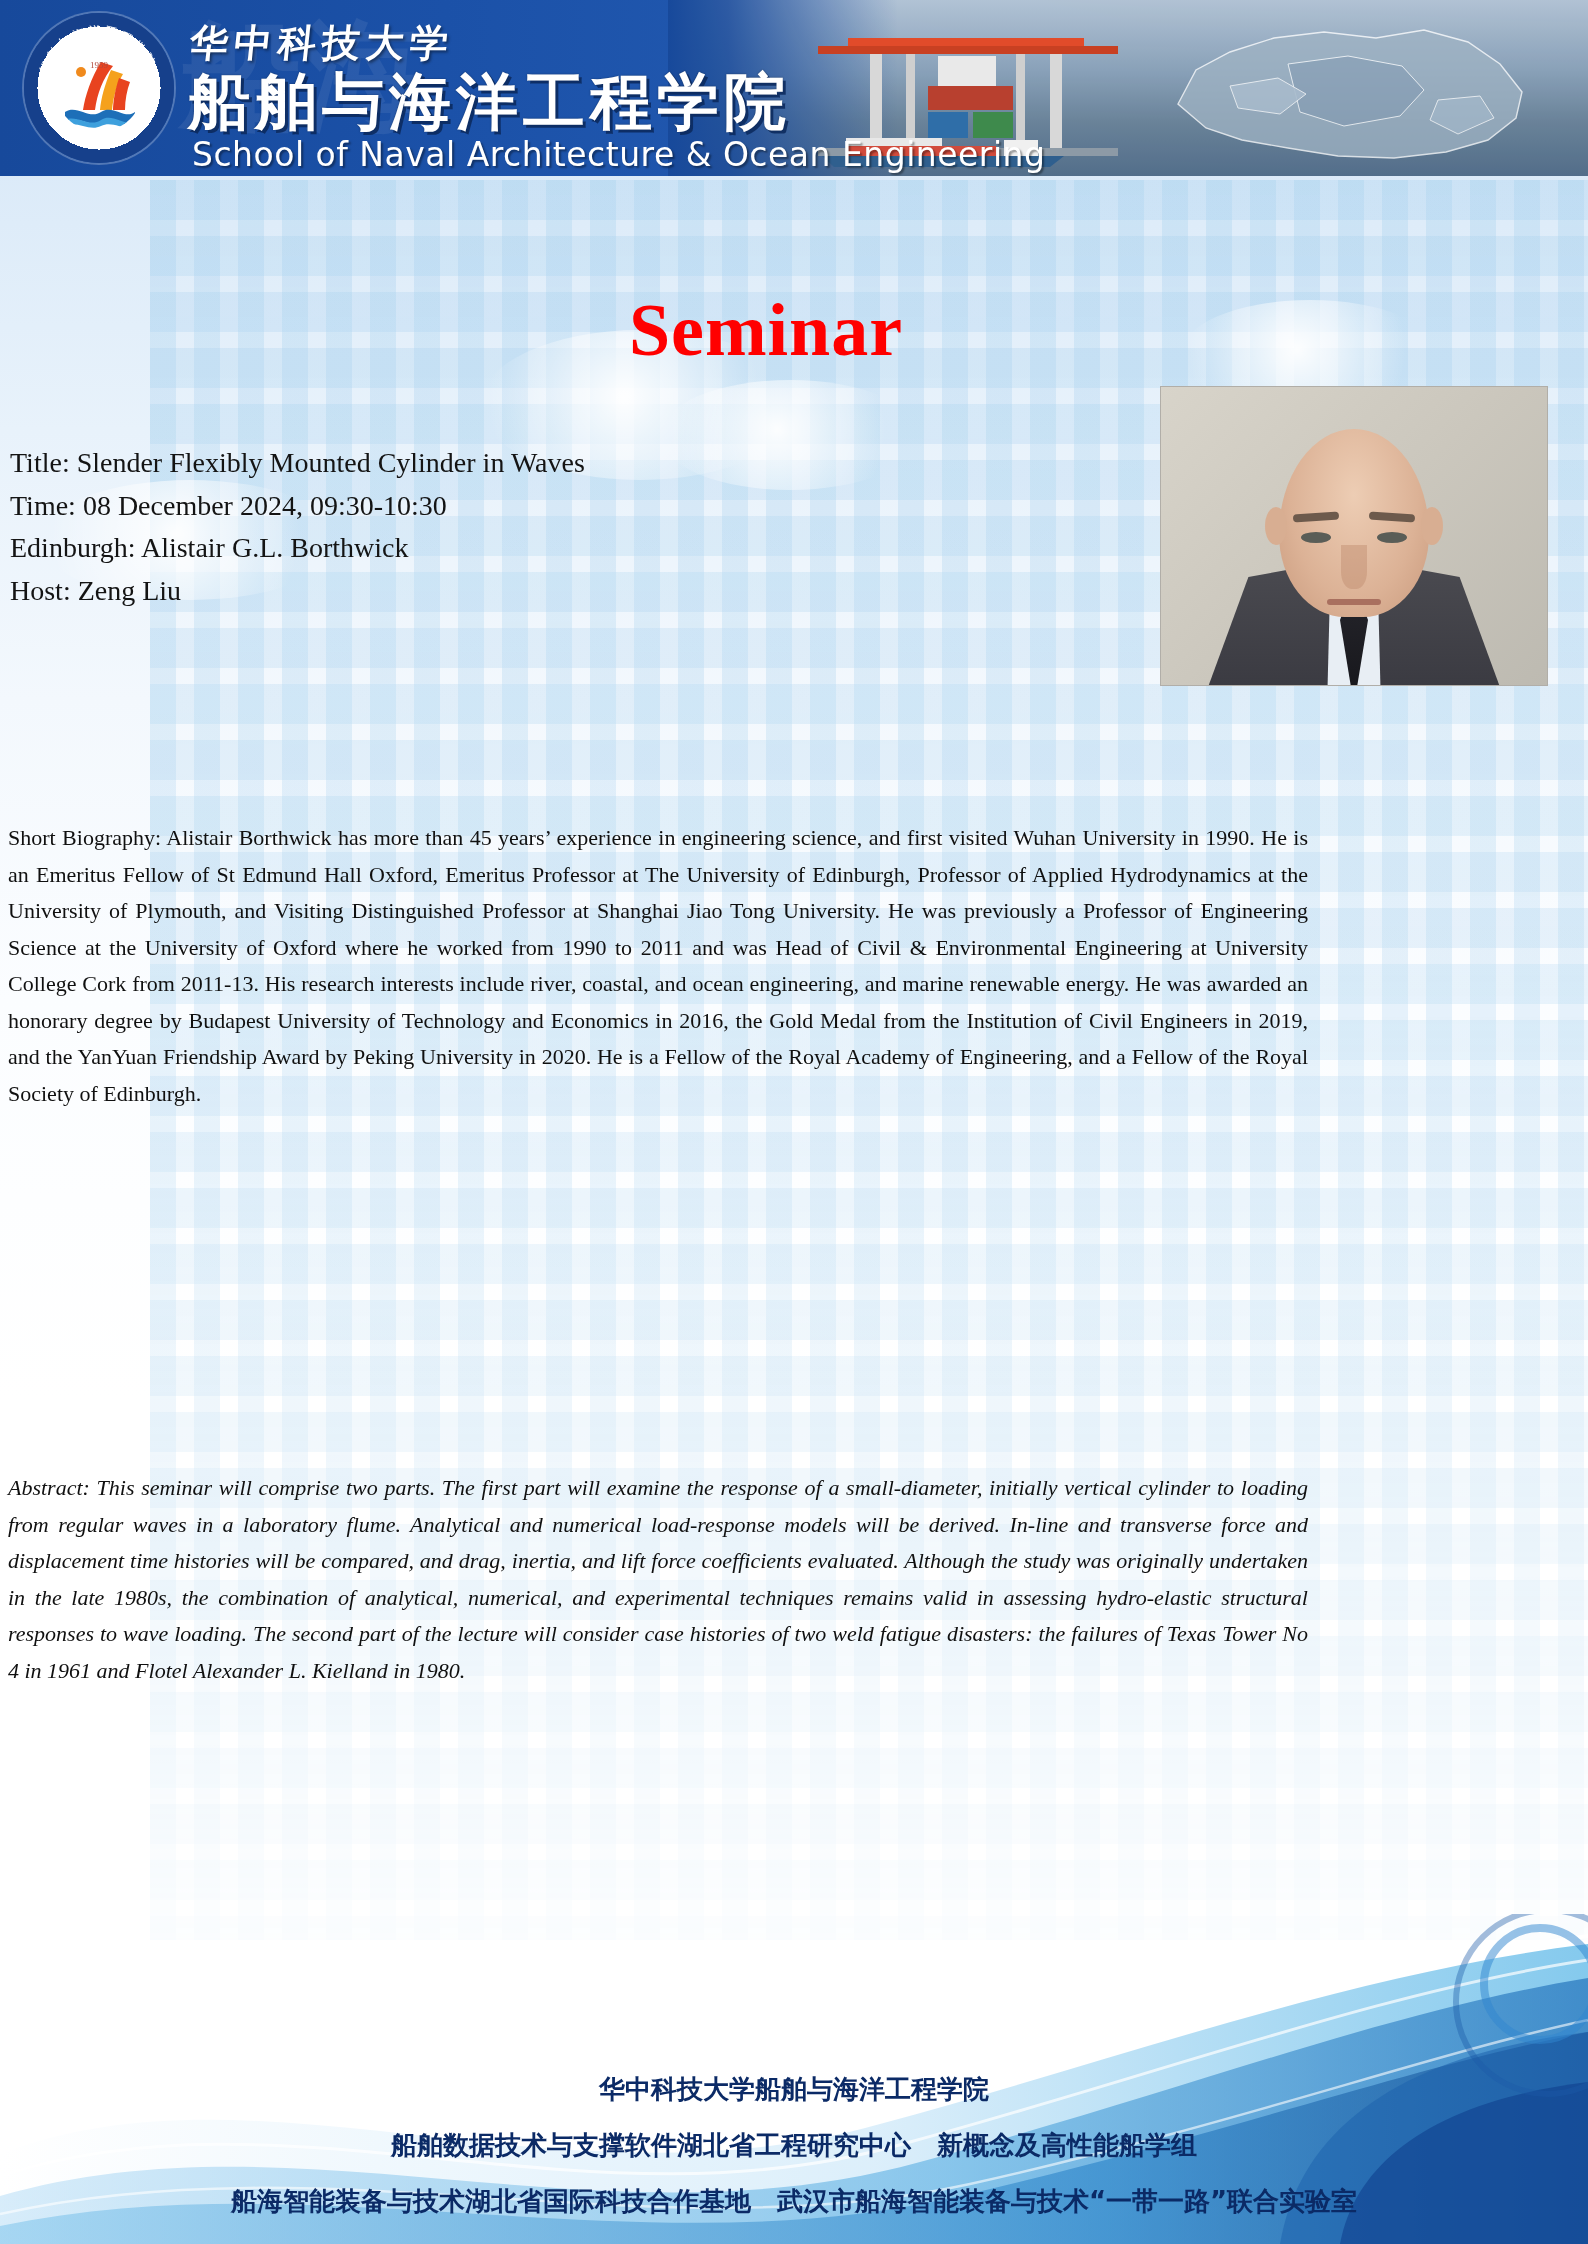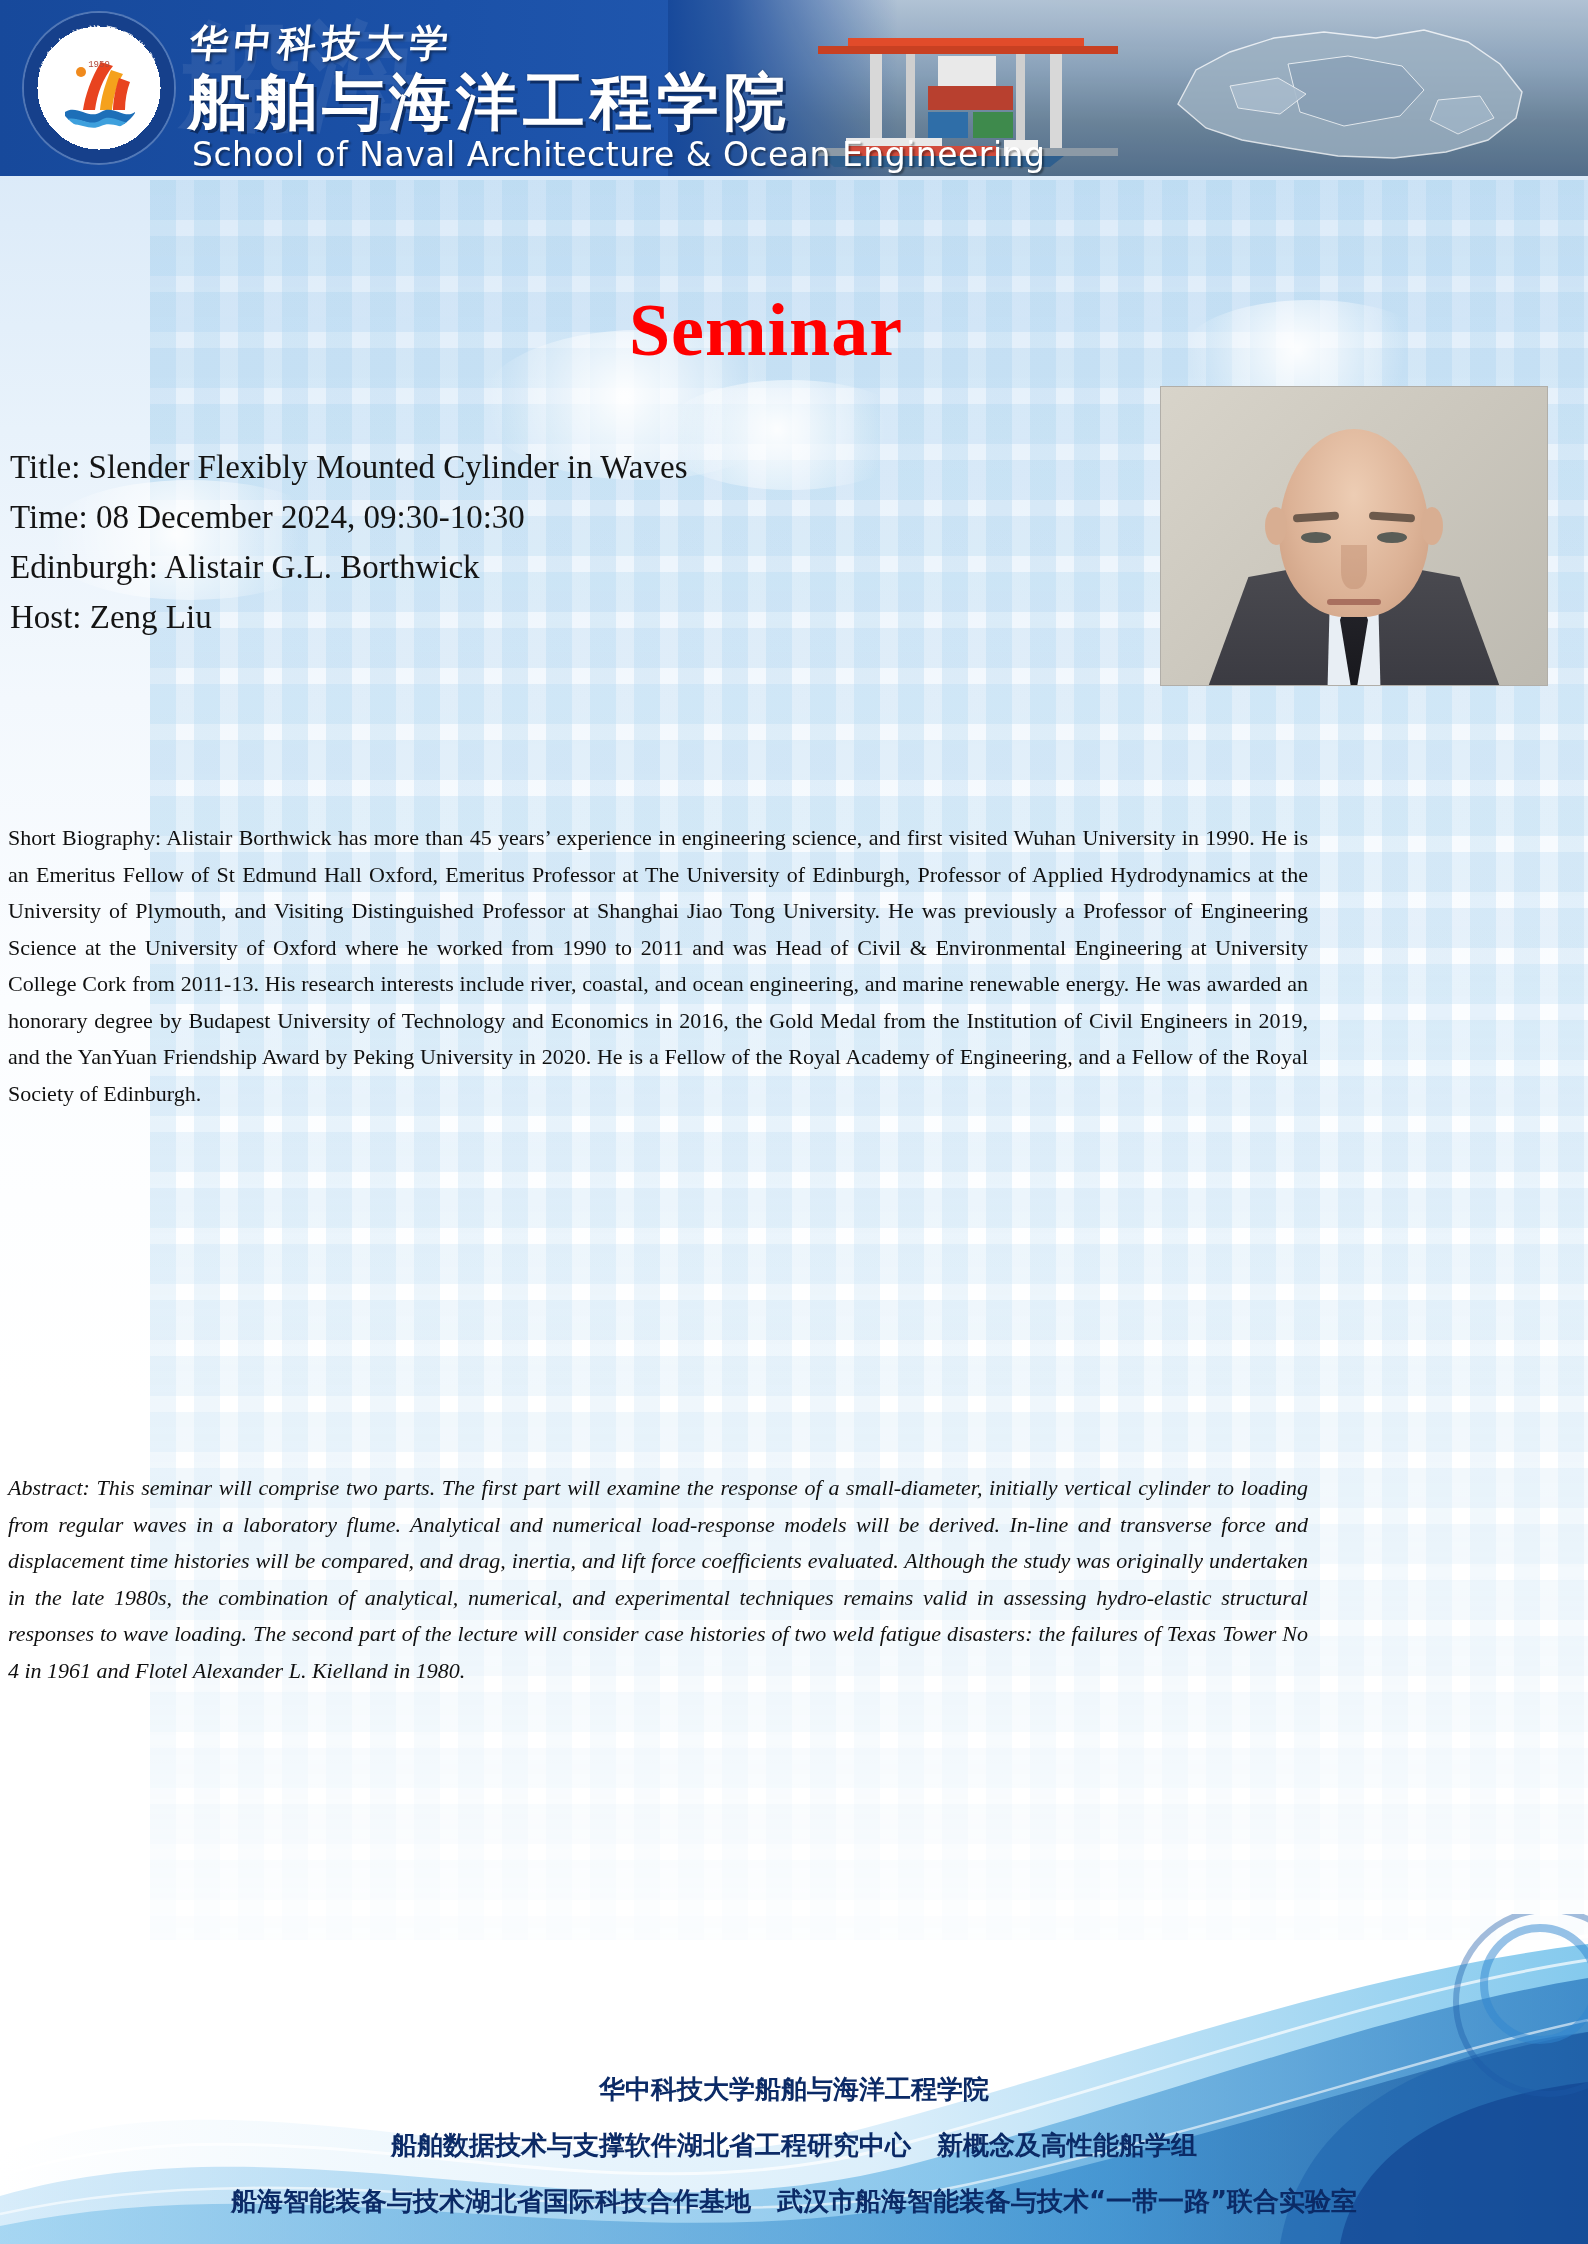--- a/index.html
+++ b/index.html
@@ -88,21 +88,21 @@
     background: #ffffff;
     overflow: hidden;
   }
   .logo-ring-text {
     position: absolute; inset: 0;
     font-family: "Liberation Sans", sans-serif;
     color: #ffffff;
   }
   .logo-year {
     position: absolute; left: 50%; top: 16px; transform: translateX(-50%);
-    font-size: 9px; color: #b0473a; font-family: Liberation Mono, monospace;
+    font-size: 9px; color: #b0473a; font-family: Liberation Serif, serif;
   }
   .hdr-ghost {
     position: absolute; left: 180px; top: -4px;
     font-size: 120px; font-weight: bold;
     color: rgba(255,255,255,0.07);
     font-family: "DejaVu Sans", sans-serif;
     letter-spacing: 4px;
     white-space: nowrap;
   }
   .hdr-cn-small {
@@ -191,21 +191,21 @@
   .ph-eye.r { right: 140px; }
   .ph-nose { position: absolute; left: 50%; top: 158px; transform: translateX(-50%);
     width: 26px; height: 44px; background: rgba(190,140,110,.45); border-radius: 0 0 40% 40%; }
   .ph-mouth { position: absolute; left: 50%; top: 212px; transform: translateX(-50%);
     width: 54px; height: 6px; background: #a9705f; border-radius: 4px; }
 
   
   .info-block {
     position: absolute; left: 10px; top: 442px;
     width: 1120px;
-    font-size: 33px; color: #141414;
+    font-size: 28px; color: #141414;
     line-height: 1.52;
   }
   .info-line { white-space: nowrap; }
 
   
   .body-text {
     position: absolute; left: 8px;
     width: 1300px;
     font-size: 22px;
     line-height: 1.66;

